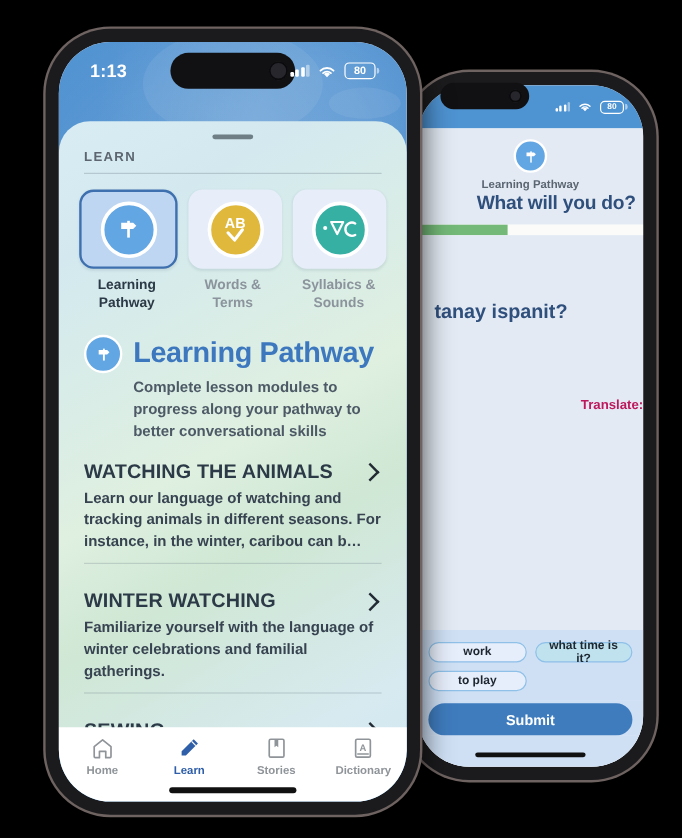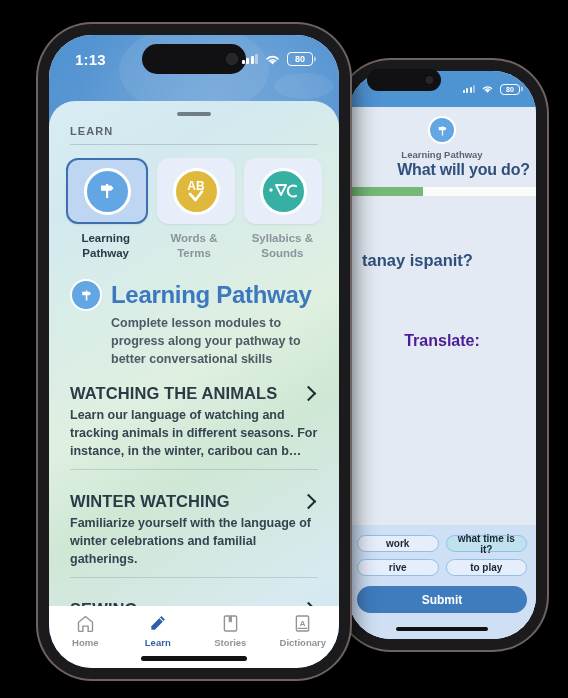--- a/index.html
+++ b/index.html
@@ -168,21 +168,21 @@
   .q-body { position: absolute; inset: 36px 0 0 0; background: #e3eaf3; display: flex; flex-direction: column; }
   .q-badge {
     width: 28px; height: 28px; border-radius: 50%; background: #62a6e3; border: 2.5px solid #fff;
     margin: 9px auto 0; display: flex; align-items: center; justify-content: center;
   }
   .q-kicker { text-align: center; font-size: 9.5px; color: #5b6673; font-weight: bold; padding-top: 5px; }
   .q-title { text-align: center; font-size: 16px; font-weight: bold; color: #2f4f7c; letter-spacing: -.2px; padding-top: 1px; padding-left: 43px; }
   .q-progress { height: 9px; background: #fbfbfa; border-radius: 0; margin: 8px 0 0; overflow: hidden; }
   .q-progress-fill { height: 100%; background: #74b978; }
   .q-prompt { font-size: 16.5px; font-weight: bold; color: #2f4f7c; padding: 55px 0 0 14px; }
-  .q-translate { text-align: center; font-size: 16px; color: #4c1d95; font-weight: bold; padding-top: 62px; }
+  .q-translate { text-align: right; font-size: 11px; color: #be185d; font-weight: bold; padding-top: 62px; }
   .q-spacer { flex: 1; }
   .q-answers {
     background: #cfe0f5; padding: 10px 9px 8px; display: grid;
     grid-template-columns: 1fr 1fr; gap: 7px;
   }
   .q-opt {
     height: 17px; border-radius: 9px; background: #e7eefb; border: 1.5px solid #8ec0e8;
     display: flex; align-items: center; justify-content: center;
     font-size: 10px; font-weight: bold; color: #1d2630; text-align: center; padding: 0 4px;
   }
@@ -244,21 +244,20 @@
         </div>
 
         <div class="q-prompt">tanay ispanit?</div>
         <div class="q-translate">Translate:</div>
 
         <div class="q-spacer"></div>
 
         <div class="q-answers">
           <div class="q-opt">work</div>
           <div class="q-opt selected">what time is it?</div>
-          <div class="q-opt">rive</div>
           <div class="q-opt">to play</div>
         </div>
         <div class="q-submit-wrap">
           <div class="q-submit">Submit</div>
         </div>
         <div class="q-foot">
           <div class="q-home"></div>
         </div>
       </div>
 

